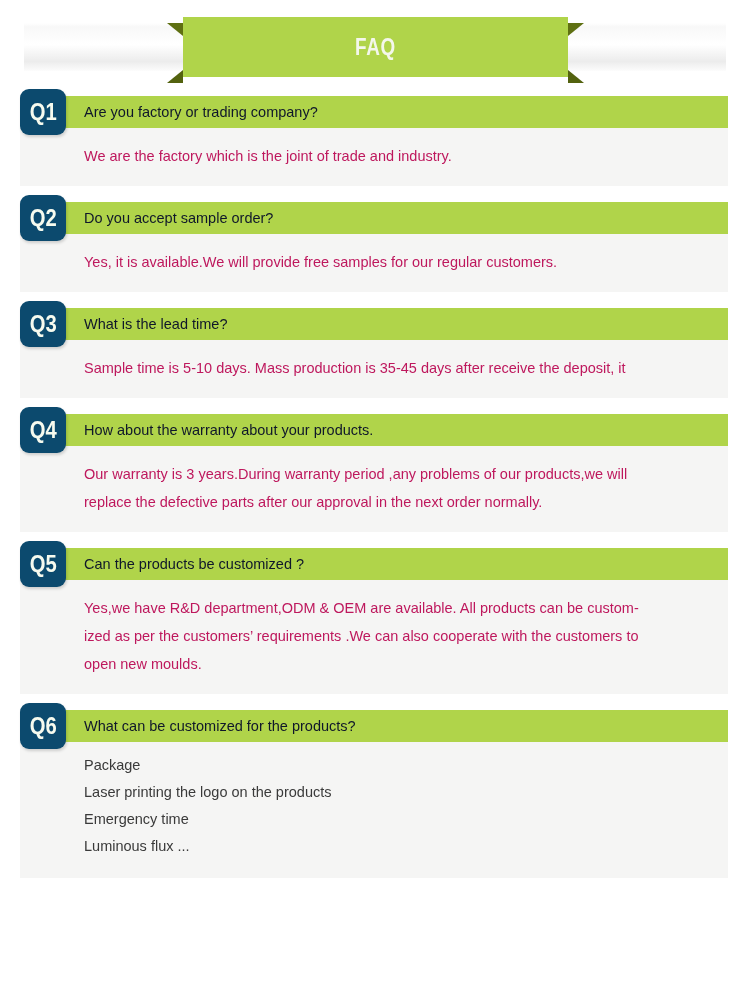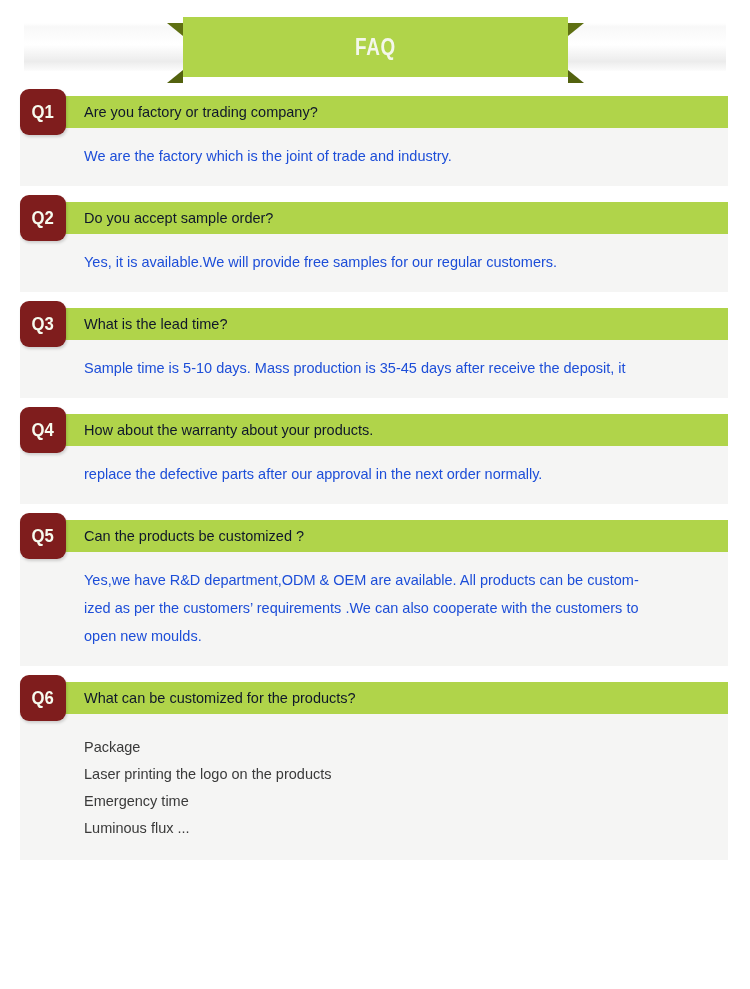--- a/index.html
+++ b/index.html
@@ -131,54 +131,54 @@
     color: #0f172a;
     font-size: 14.5px;
     white-space: nowrap;
   }
   .q-badge {
     position: absolute;
     left: 0;
     top: -7px;
     width: 46px;
     height: 46px;
-    background: #7f1d1d;
+    background: #0c4a6e;
     border-radius: 9px;
     color: #f7fbef;
-    font-size: 19px;
+    font-size: 23px;
     font-weight: bold;
     font-family: "Liberation Sans Narrow", "Liberation Sans", sans-serif;
     display: flex;
     align-items: center;
     justify-content: center;
     letter-spacing: 0px;
     box-shadow: 1px 2px 3px rgba(0,0,0,0.16);
     z-index: 5;
   }
   .q-badge span { transform: scaleX(0.88); display:block; }
   .a-panel {
     background: #f5f5f4;
     padding: 16px 26px 16px 64px;
     min-height: 58px;
   }
   .a-line {
-    color: #1d4ed8;
+    color: #be185d;
     font-size: 14.5px;
     line-height: 28px;
     white-space: pre;
   }
   .a-list-item {
     color: #3a3a3a;
     font-size: 14.5px;
     line-height: 27px;
     white-space: pre;
   }
   
   .faq-item.compact .a-panel { padding-top: 14px; padding-bottom: 16px; }
-  .faq-item.list .a-panel { padding-top: 20px; padding-bottom: 18px; }
+  .faq-item.list .a-panel { padding-top: 10px; padding-bottom: 18px; }
 </style>
 </head>
 <body>
 
 <div class="faq-header">
   <div class="streak l"></div>
   <div class="streak r"></div>
   <div class="ribbon-wrap">
     <div class="fold left">
       <div class="tri-top"></div>
@@ -232,20 +232,21 @@
     </div>
     <div class="faq-item compact">
       <div class="q-row">
         <div class="q-bar"></div>
         <div class="q-text">How about the warranty about your products.</div>
         <div class="q-badge">
           <span>Q4</span>
         </div>
       </div>
       <div class="a-panel">
+        <div class="a-line">Our warranty is 3 years.During warranty period ,any problems of our products,we will</div>
         <div class="a-line">replace the defective parts after our approval in the next order normally.</div>
       </div>
     </div>
     <div class="faq-item compact">
       <div class="q-row">
         <div class="q-bar"></div>
         <div class="q-text">Can the products be customized ?</div>
         <div class="q-badge">
           <span>Q5</span>
         </div>

